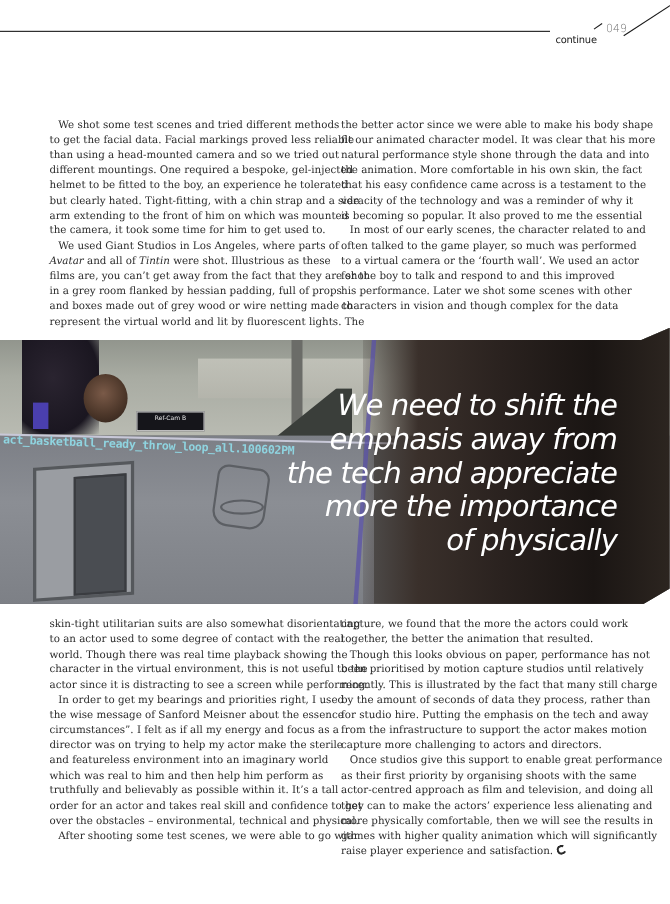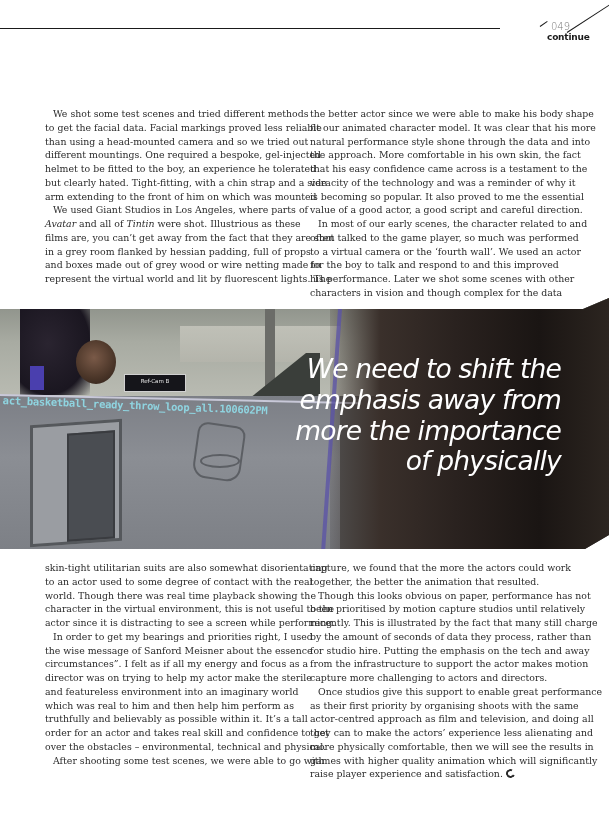--- a/index.html
+++ b/index.html
@@ -1,19 +1,19 @@
 <!DOCTYPE html>
 <html><head>
 <meta charset="utf-8">
 <style>
   html, body { margin: 0; padding: 0; background: #ffffff; }
   body { width: 609px; height: 822px; position: relative; overflow: hidden; font-family: "DejaVu Serif", serif; color: #2a2a2a; }
 
   .header-rule { position: absolute; left: 0; top: 28px; width: 500px; height: 1px; background: #1a1a1a; }
-  .header-brand { position: absolute; left: 505px; top: 32px; font-family: "DejaVu Sans", sans-serif; font-size: 9px; font-weight: bold; color: #1a1a1a; letter-spacing: -0.2px; margin-left: 42px; }
+  .header-brand { position: absolute; left: 505px; top: 32px; font-family: "DejaVu Sans", sans-serif; font-size: 9px; font-weight: normal; color: #1a1a1a; letter-spacing: -0.2px; }
   .header-slash { position: absolute; left: 540px; top: 26px; width: 9px; height: 1px; background: #1a1a1a; transform: rotate(-35deg); transform-origin: left center; }
   .header-page { position: absolute; left: 551px; top: 21px; font-family: "DejaVu Sans", sans-serif; font-size: 10px; color: #777; font-weight: 300; }
   .header-diag { position: absolute; left: 567px; top: 32px; width: 54px; height: 1px; background: #1a1a1a; transform: rotate(-33deg); transform-origin: left center; }
 
   .col { position: absolute; font-size: 9.4px; line-height: 13.75px; color: #2b2b2b; }
   .col .line { white-space: nowrap; display: block; }
 
   .col-tl { left: 45px; top: 107px; width: 258px; }
   .col-tr { left: 310px; top: 107px; width: 262px; }
   .col-bl { left: 45px; top: 561px; width: 258px; }
@@ -66,37 +66,37 @@
 <div class="header-diag"></div>
 
 <div class="col col-tl">
   <span class="line" style="padding-left:8px">We shot some test scenes and tried different methods</span>
   <span class="line">to get the facial data. Facial markings proved less reliable</span>
   <span class="line">than using a head-mounted camera and so we tried out</span>
   <span class="line">different mountings. One required a bespoke, gel-injected</span>
   <span class="line">helmet to be fitted to the boy, an experience he tolerated</span>
   <span class="line">but clearly hated. Tight-fitting, with a chin strap and a side</span>
   <span class="line">arm extending to the front of him on which was mounted</span>
+  <span class="line">the camera, it took some time for him to get used to.</span>
   <span class="line" style="padding-left:8px">We used Giant Studios in Los Angeles, where parts of</span>
   <span class="line"><i>Avatar</i> and all of <i>Tintin</i> were shot. Illustrious as these</span>
   <span class="line">films are, you can’t get away from the fact that they are shot</span>
   <span class="line">in a grey room flanked by hessian padding, full of props</span>
   <span class="line">and boxes made out of grey wood or wire netting made to</span>
   <span class="line">represent the virtual world and lit by fluorescent lights. The</span>
 </div>
 
 <div class="col col-tr">
   <span class="line">the better actor since we were able to make his body shape</span>
   <span class="line">fit our animated character model. It was clear that his more</span>
   <span class="line">natural performance style shone through the data and into</span>
-  <span class="line">the approach. More comfortable in his own skin, the fact</span>
+  <span class="line">the animation. More comfortable in his own skin, the fact</span>
   <span class="line">that his easy confidence came across is a testament to the</span>
   <span class="line">veracity of the technology and was a reminder of why it</span>
   <span class="line">is becoming so popular. It also proved to me the essential</span>
-  <span class="line">value of a good actor, a good script and careful direction.</span>
   <span class="line" style="padding-left:8px">In most of our early scenes, the character related to and</span>
   <span class="line">often talked to the game player, so much was performed</span>
   <span class="line">to a virtual camera or the ‘fourth wall’. We used an actor</span>
   <span class="line">for the boy to talk and respond to and this improved</span>
   <span class="line">his performance. Later we shot some scenes with other</span>
   <span class="line">characters in vision and though complex for the data</span>
 </div>
 
 <div class="photo">
   <div class="bg-top"></div>
@@ -116,20 +116,21 @@
   <div class="backboard"></div>
   <div class="hoop"></div>
   <div class="hud-line"></div>
   <div class="hud-text">act_basketball_ready_throw_loop_all.100602PM</div>
   <div class="bg-right"></div>
   <div class="screen-edge"></div>
 
   <div class="quote">
     <span class="ql">We need to shift the</span>
     <span class="ql">emphasis away from</span>
+    <span class="ql">the tech and appreciate</span>
     <span class="ql">more the importance</span>
     <span class="ql">of physically</span>
   </div>
 </div>
 
 <div class="col col-bl">
   <span class="line">skin-tight utilitarian suits are also somewhat disorientating</span>
   <span class="line">to an actor used to some degree of contact with the real</span>
   <span class="line">world. Though there was real time playback showing the</span>
   <span class="line">character in the virtual environment, this is not useful to the</span>

